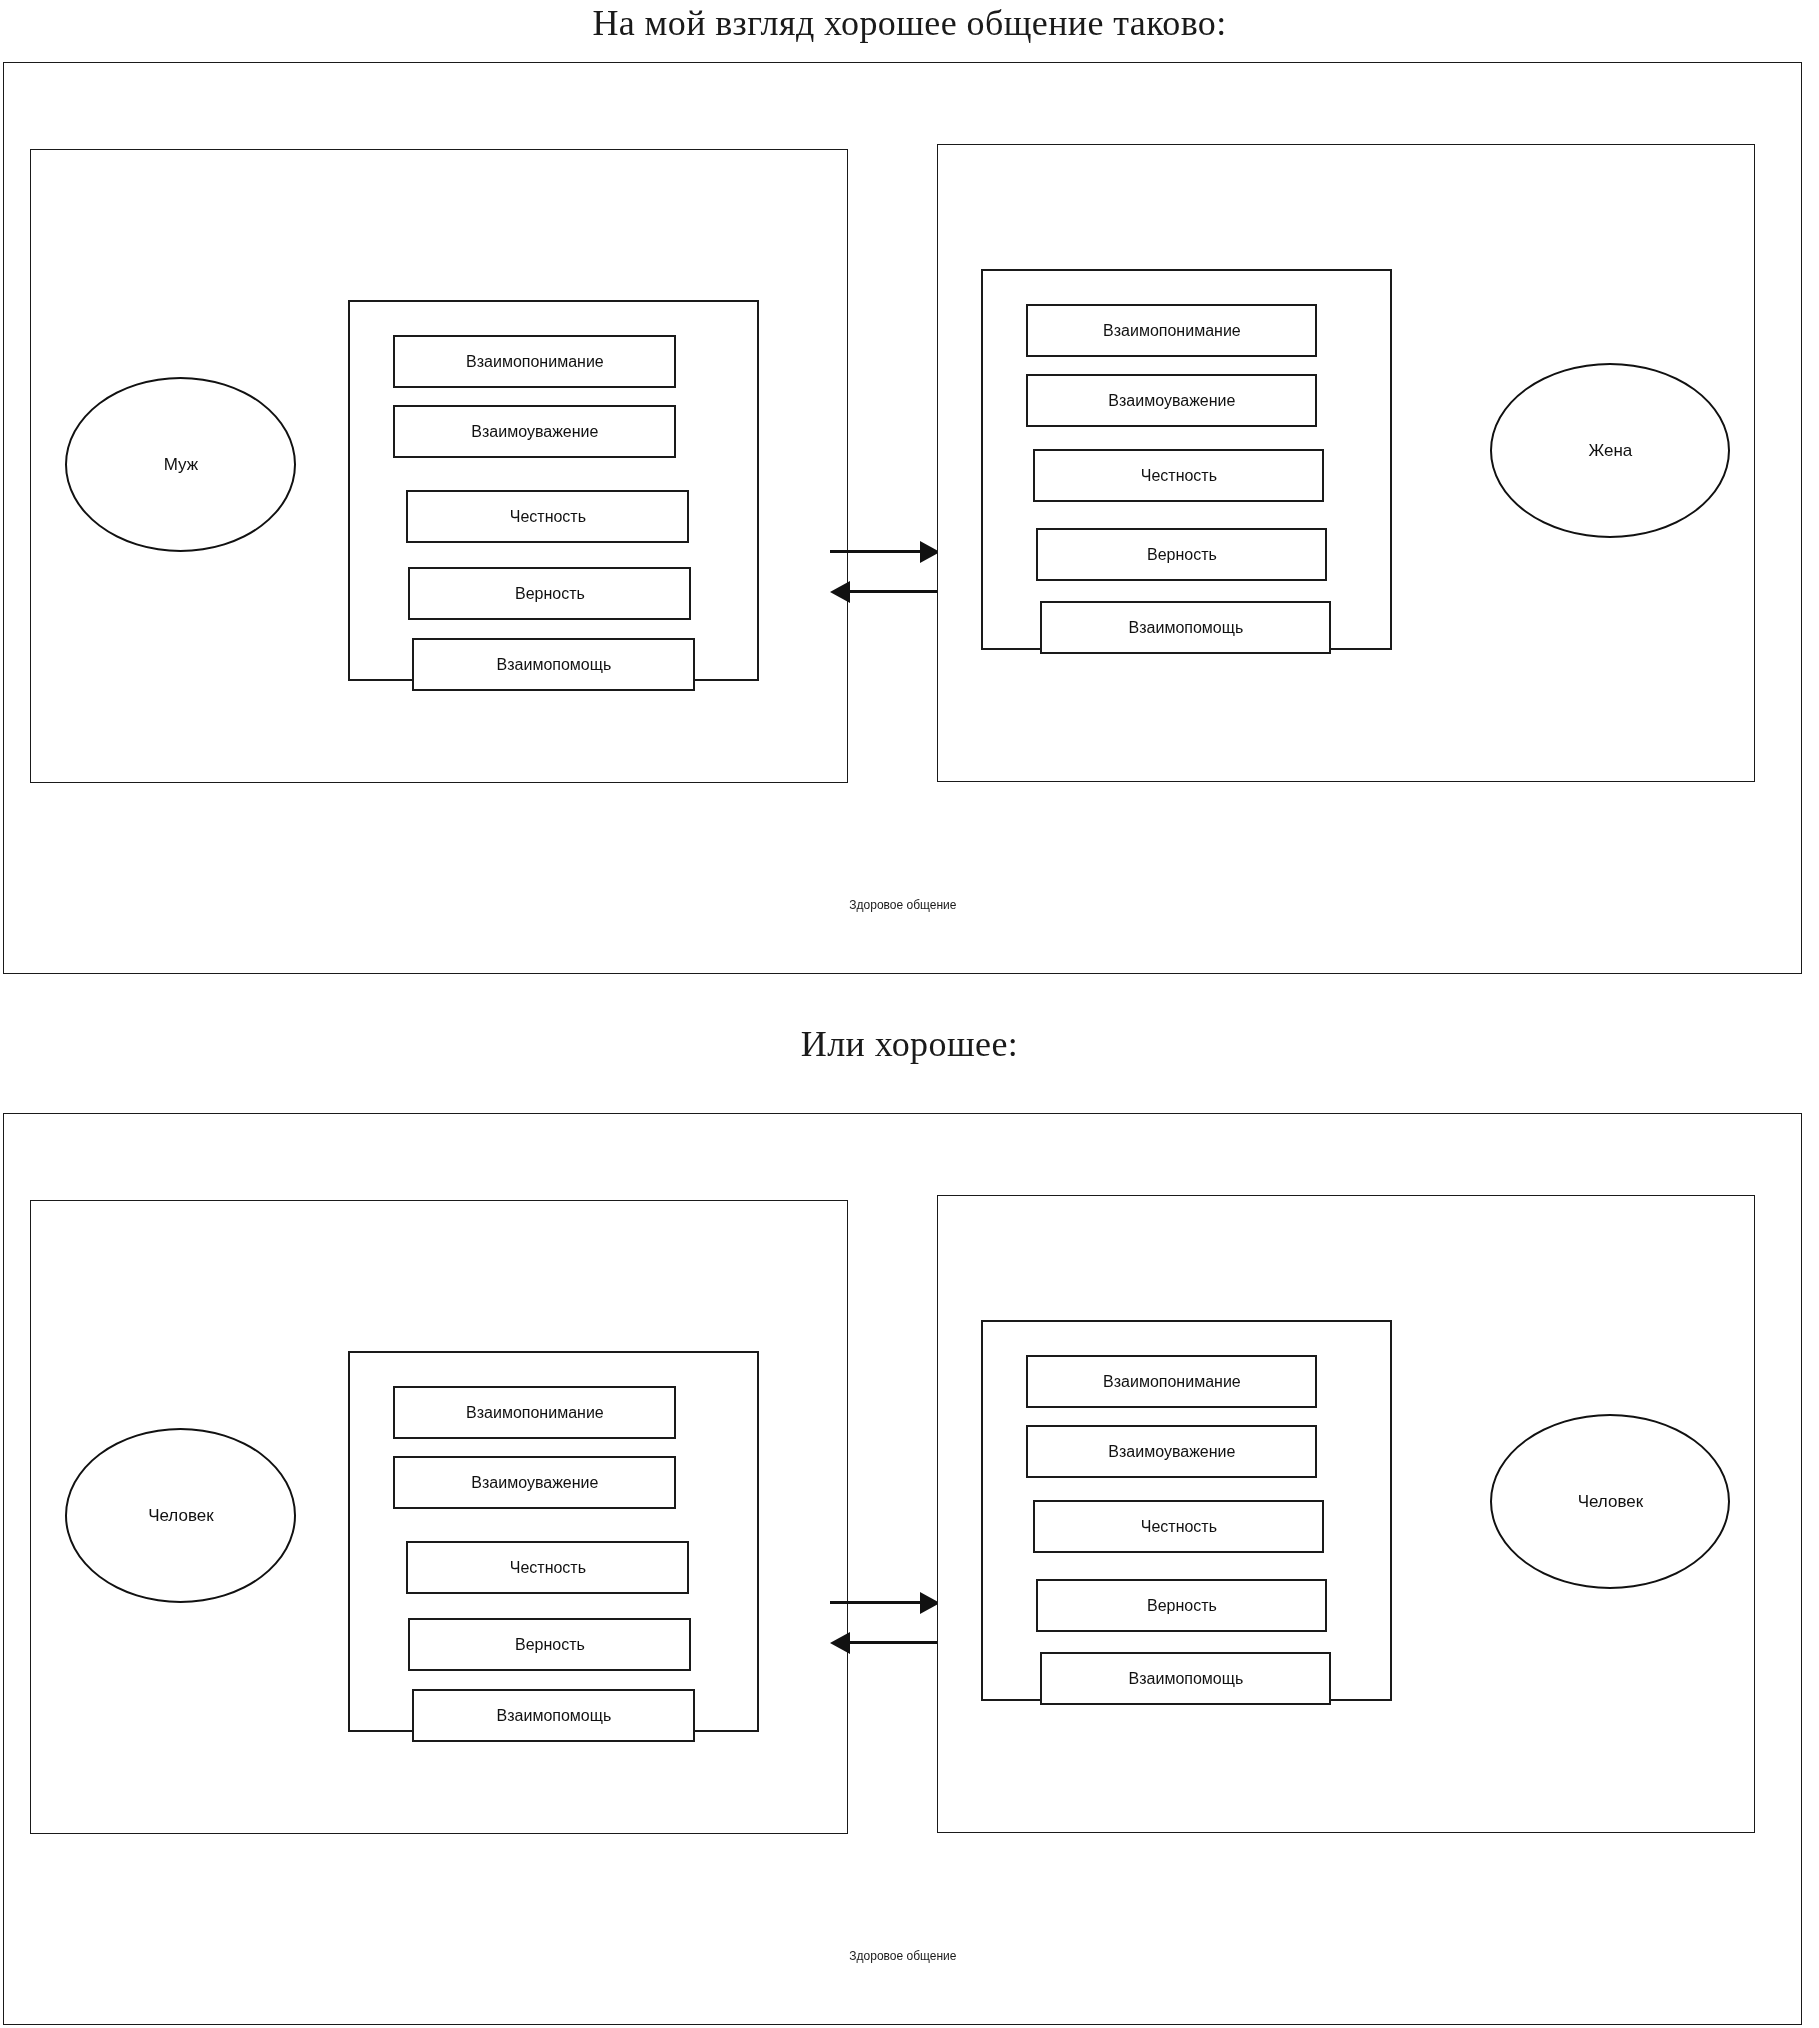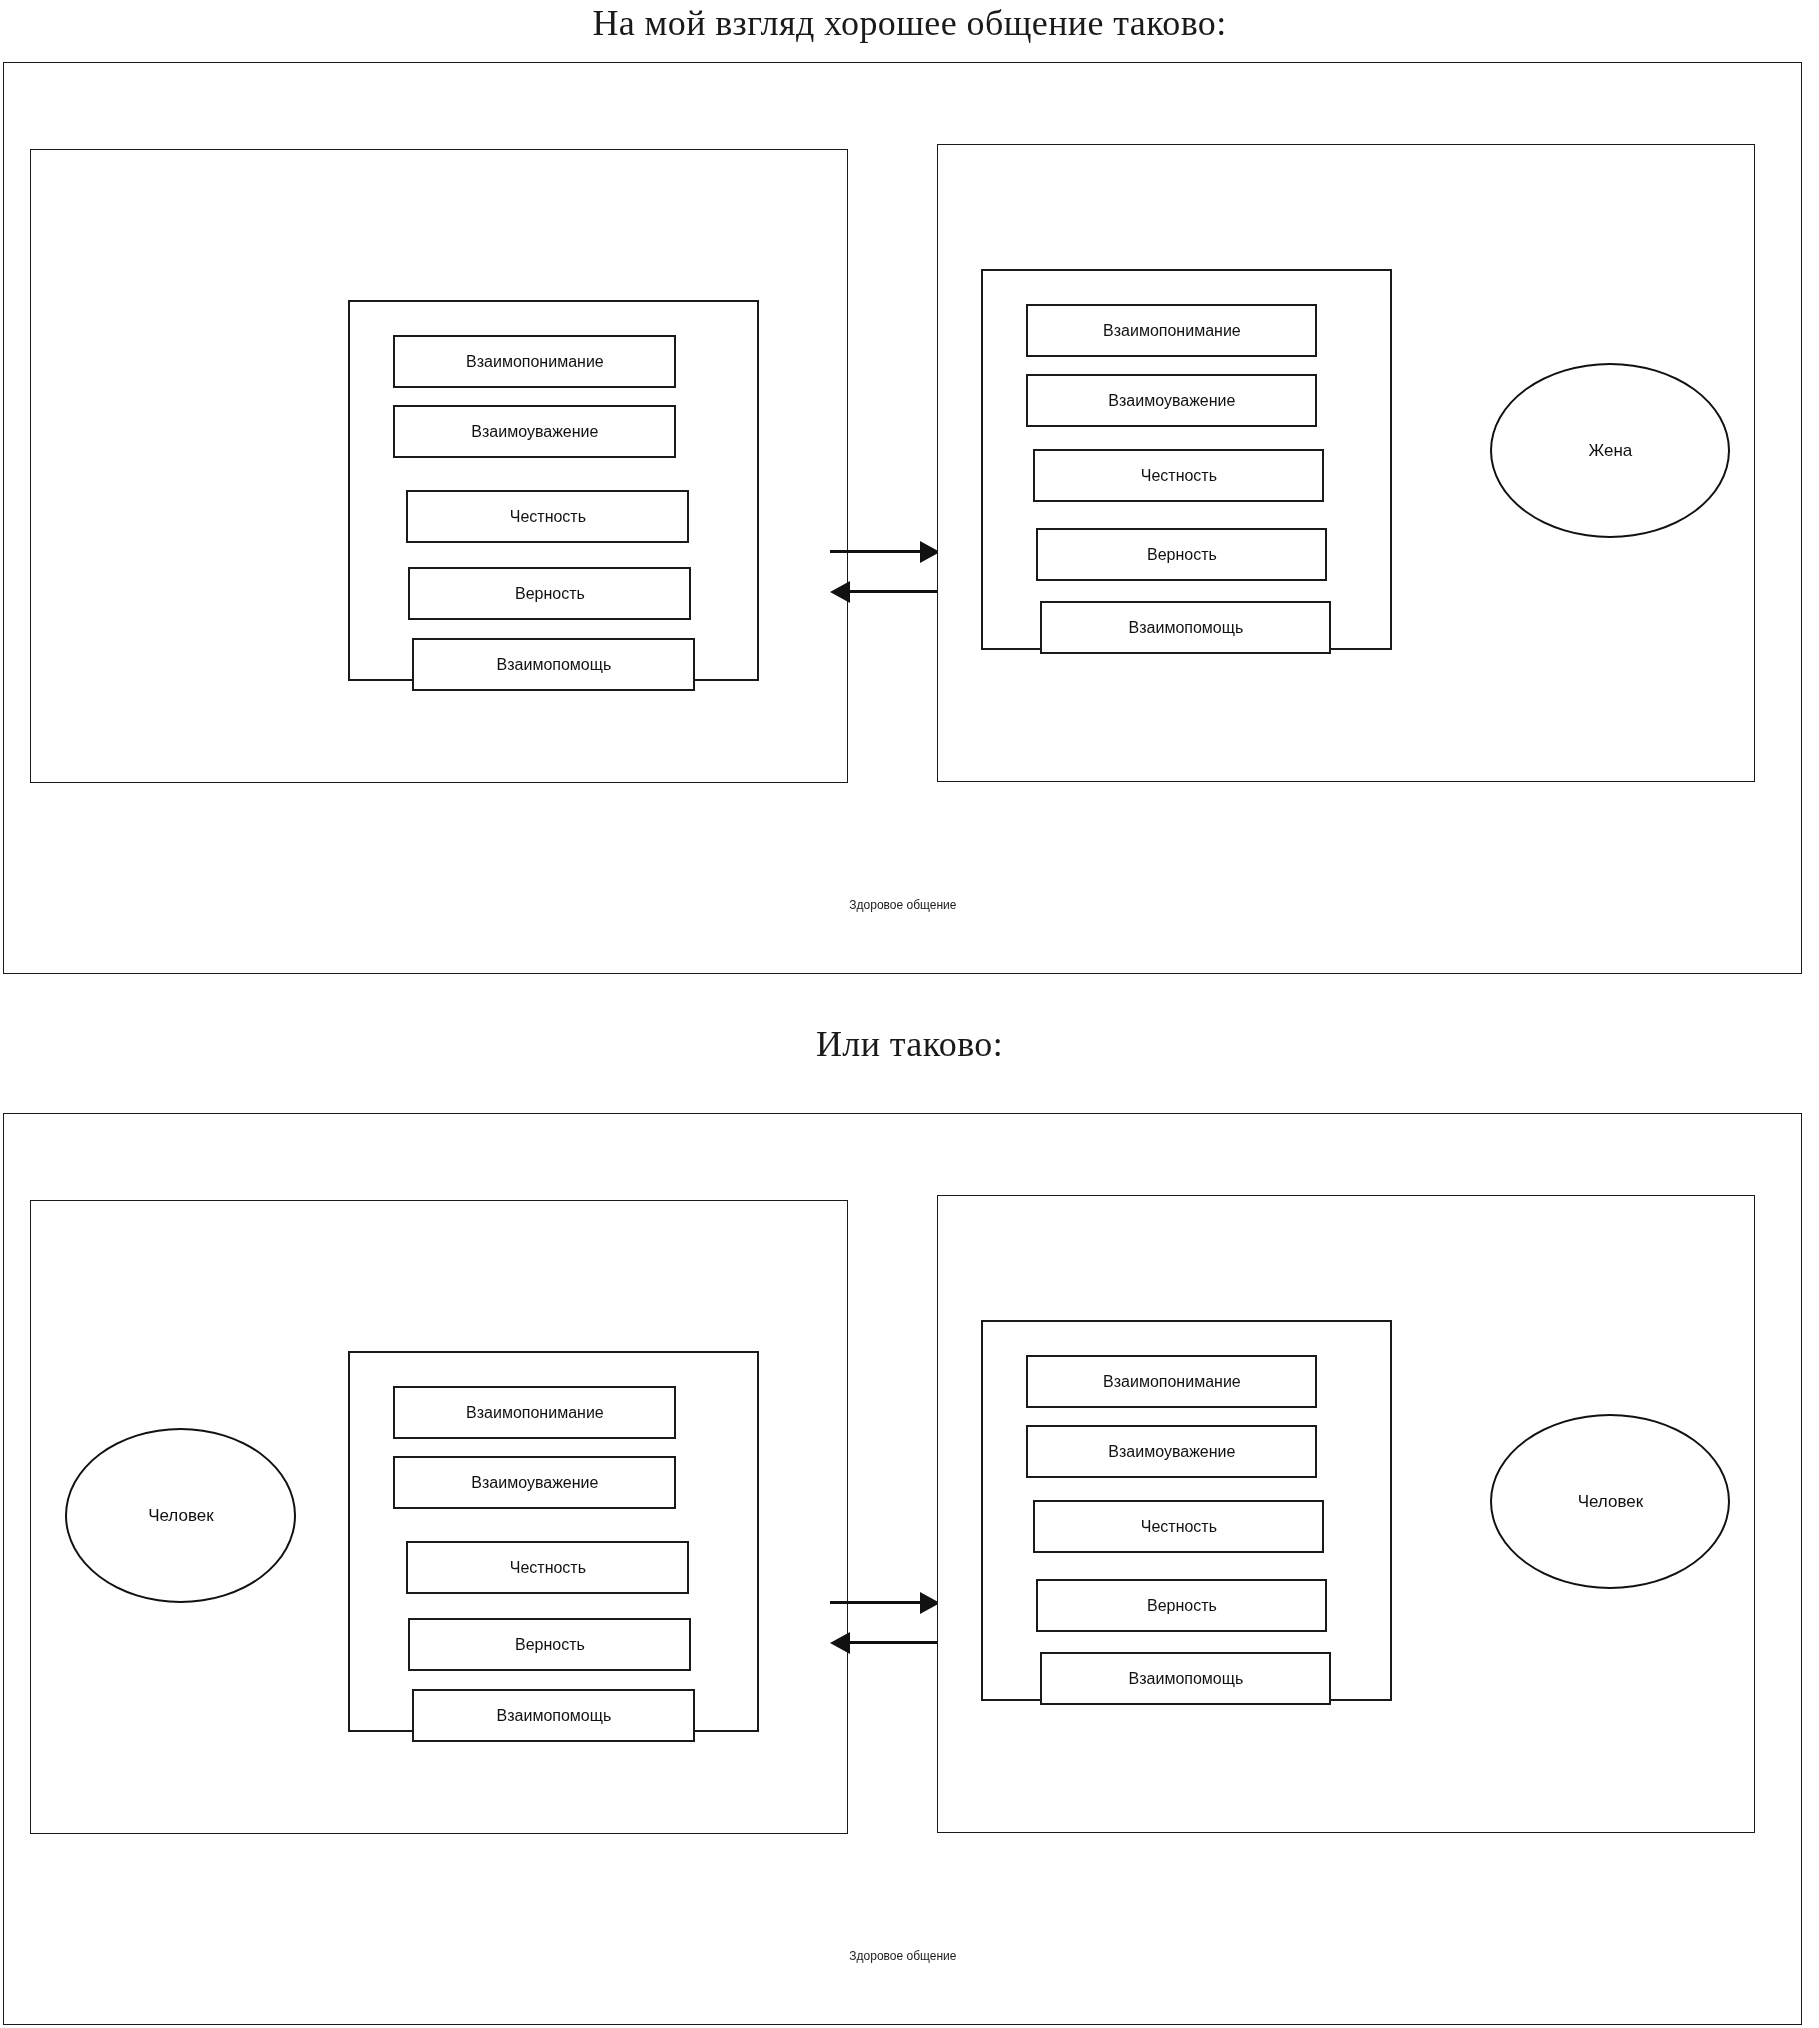--- a/index.html
+++ b/index.html
@@ -117,20 +117,23 @@
 <body>
 
 <div class="page">
 
   <div class="heading" id="heading-1">На мой взгляд хорошее общение таково:</div>
 
   <div class="frame" id="frame-1">
 
     <div class="person-group group-left">
 
+      <div class="person-circle circle-left">
+        <span>Муж</span>
+      </div>
 
       <div class="traits-box traits-left">
         <div class="trait" style="left:43px; top:33px; width:283px; height:53px;">
           <span>Взаимопонимание</span>
         </div>
         <div class="trait" style="left:43px; top:103px; width:283px; height:53px;">
           <span>Взаимоуважение</span>
         </div>
         <div class="trait" style="left:56px; top:188px; width:283px; height:53px;">
           <span>Честность</span>
@@ -174,21 +177,21 @@
 
       <div class="person-circle circle-right">
         <span>Жена</span>
       </div>
 
     </div>
 
     <div class="frame-caption" style="top:835px;">Здоровое общение</div>
   </div>
 
-  <div class="heading" id="heading-2">Или таково:</div>
+  <div class="heading" id="heading-2">Или хорошее:</div>
 
   <div class="frame" id="frame-2">
 
     <div class="person-group group-left">
 
       <div class="person-circle circle-left">
         <span>Человек</span>
       </div>
 
       <div class="traits-box traits-left">

